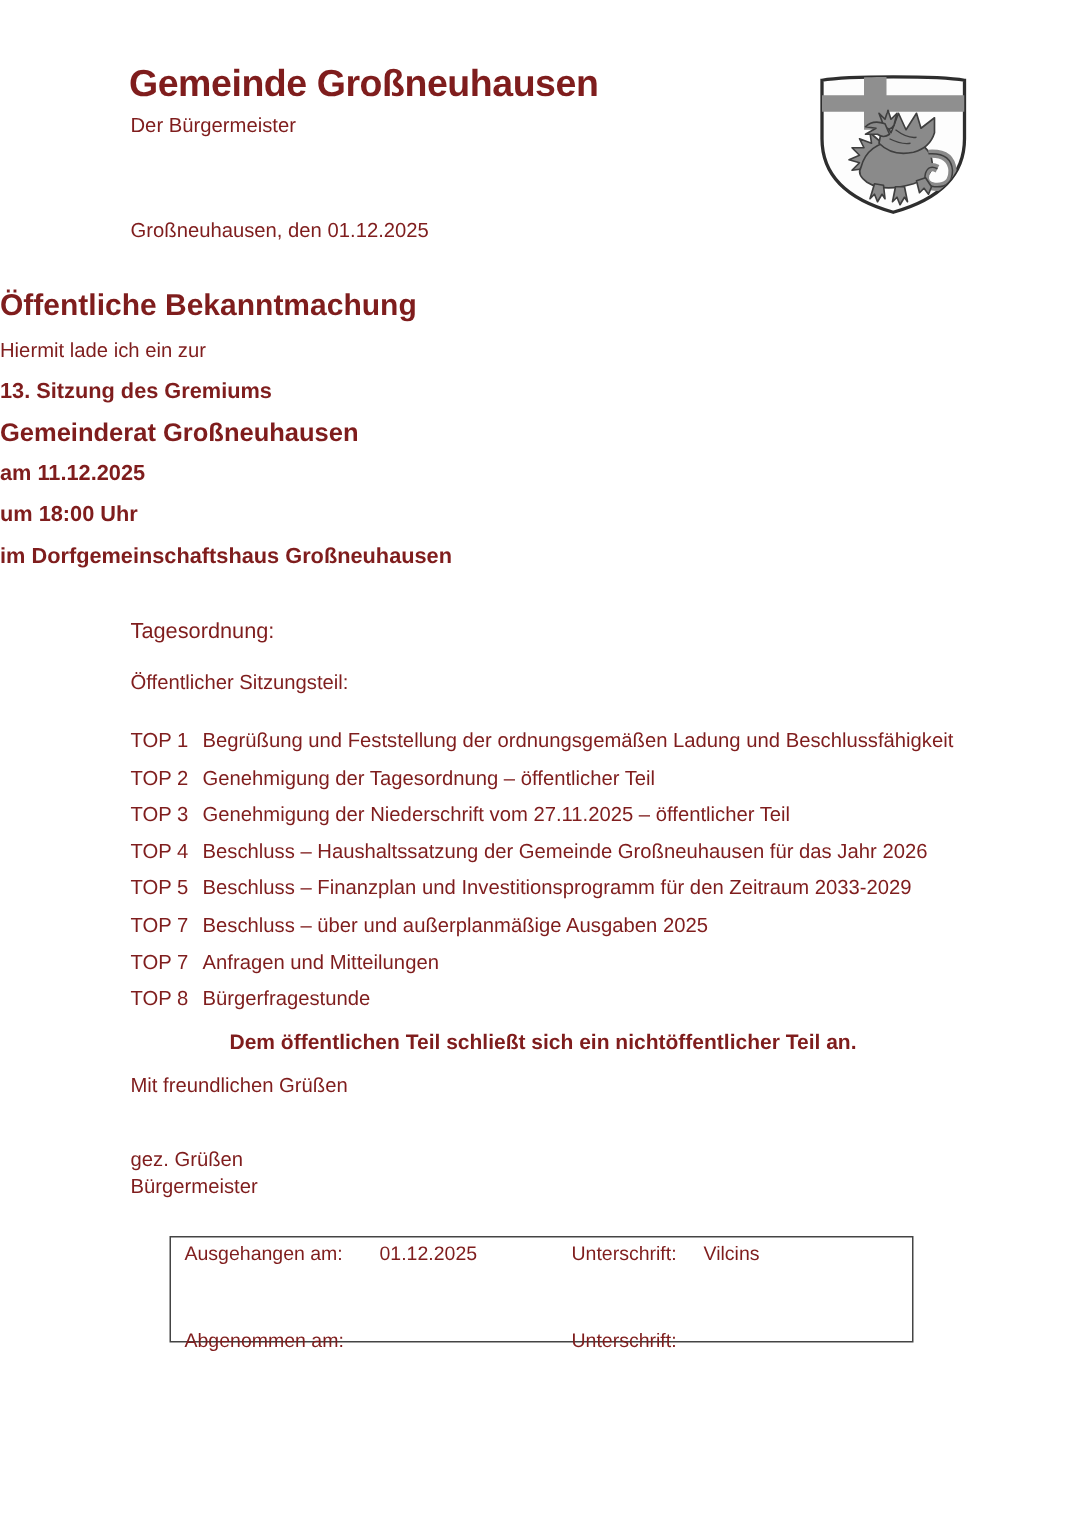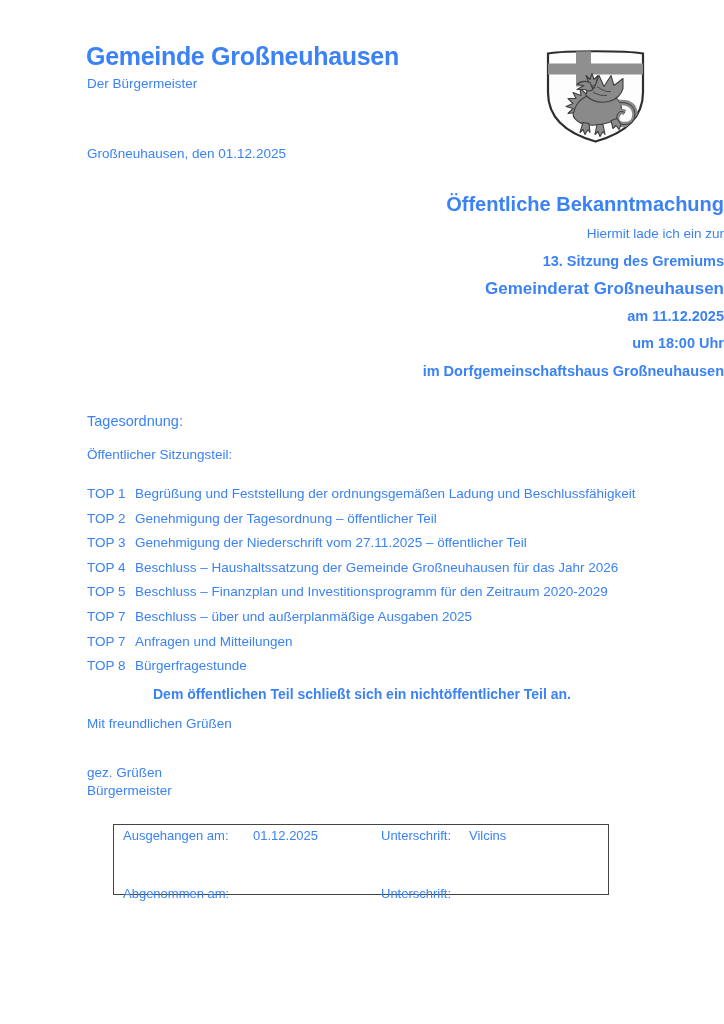--- a/index.html
+++ b/index.html
@@ -1,29 +1,29 @@
 <!DOCTYPE html>
 <html lang="de"><head>
 <meta charset="utf-8">
 <style>
   html,body{margin:0;padding:0;background:#ffffff;}
   .page{
     position:relative;
     width:724px;height:1024px;
     background:#ffffff;
-    color:#3b82f6;
+    color:#7f1d1d;
     font-family:"Liberation Sans", sans-serif;
     overflow:hidden;
   }
   .muni-title{position:absolute;left:86px;top:42px;font-size:25px;font-weight:700;letter-spacing:-0.3px;}
   .muni-office{position:absolute;left:87px;top:76px;font-size:13.5px;}
   .crest{position:absolute;left:543px;top:48px;width:105px;height:101px;}
   .dateline{position:absolute;left:87px;top:146px;font-size:13.5px;}
 
-  .center-block{position:absolute;left:0;top:189px;width:724px;text-align:right;}
+  .center-block{position:absolute;left:0;top:189px;width:724px;text-align:left;}
   .cb-title{font-size:20px;font-weight:700;line-height:31px;}
   .cb-line{font-size:13.5px;line-height:27.5px;}
   .cb-bold{font-size:14.5px;font-weight:700;line-height:27.5px;}
   .cb-name{font-size:17px;font-weight:700;line-height:27.5px;}
 
   .agenda-heading{position:absolute;left:87px;top:413px;font-size:14.5px;font-weight:400;}
   .section-label{position:absolute;left:87px;top:447px;font-size:13.5px;}
   .agenda-list{position:absolute;left:87px;top:482px;width:560px;}
   .agenda-row{display:grid;grid-template-columns:48px 1fr;line-height:24.6px;font-size:13.5px;}
 
@@ -111,21 +111,21 @@
     <div class="agenda-row">
       <span>TOP 3</span>
       <span>Genehmigung der Niederschrift vom 27.11.2025 – öffentlicher Teil</span>
     </div>
     <div class="agenda-row">
       <span>TOP 4</span>
       <span>Beschluss – Haushaltssatzung der Gemeinde Großneuhausen für das Jahr 2026</span>
     </div>
     <div class="agenda-row">
       <span>TOP 5</span>
-      <span>Beschluss – Finanzplan und Investitionsprogramm für den Zeitraum 2020-2029</span>
+      <span>Beschluss – Finanzplan und Investitionsprogramm für den Zeitraum 2033-2029</span>
     </div>
     <div class="agenda-row">
       <span>TOP 7</span>
       <span>Beschluss – über und außerplanmäßige Ausgaben 2025</span>
     </div>
     <div class="agenda-row">
       <span>TOP 7</span>
       <span>Anfragen und Mitteilungen</span>
     </div>
     <div class="agenda-row">

